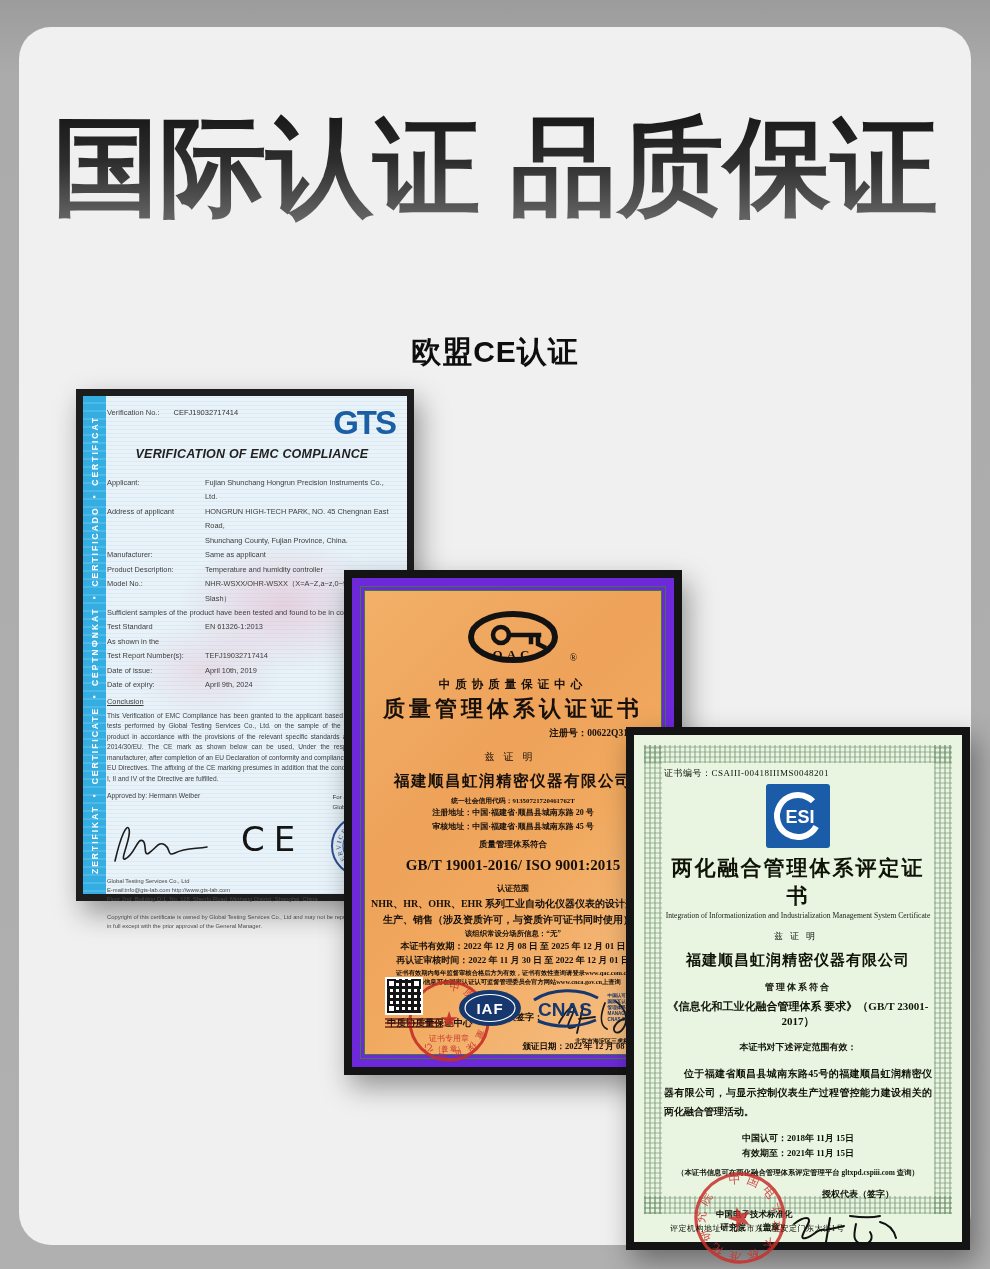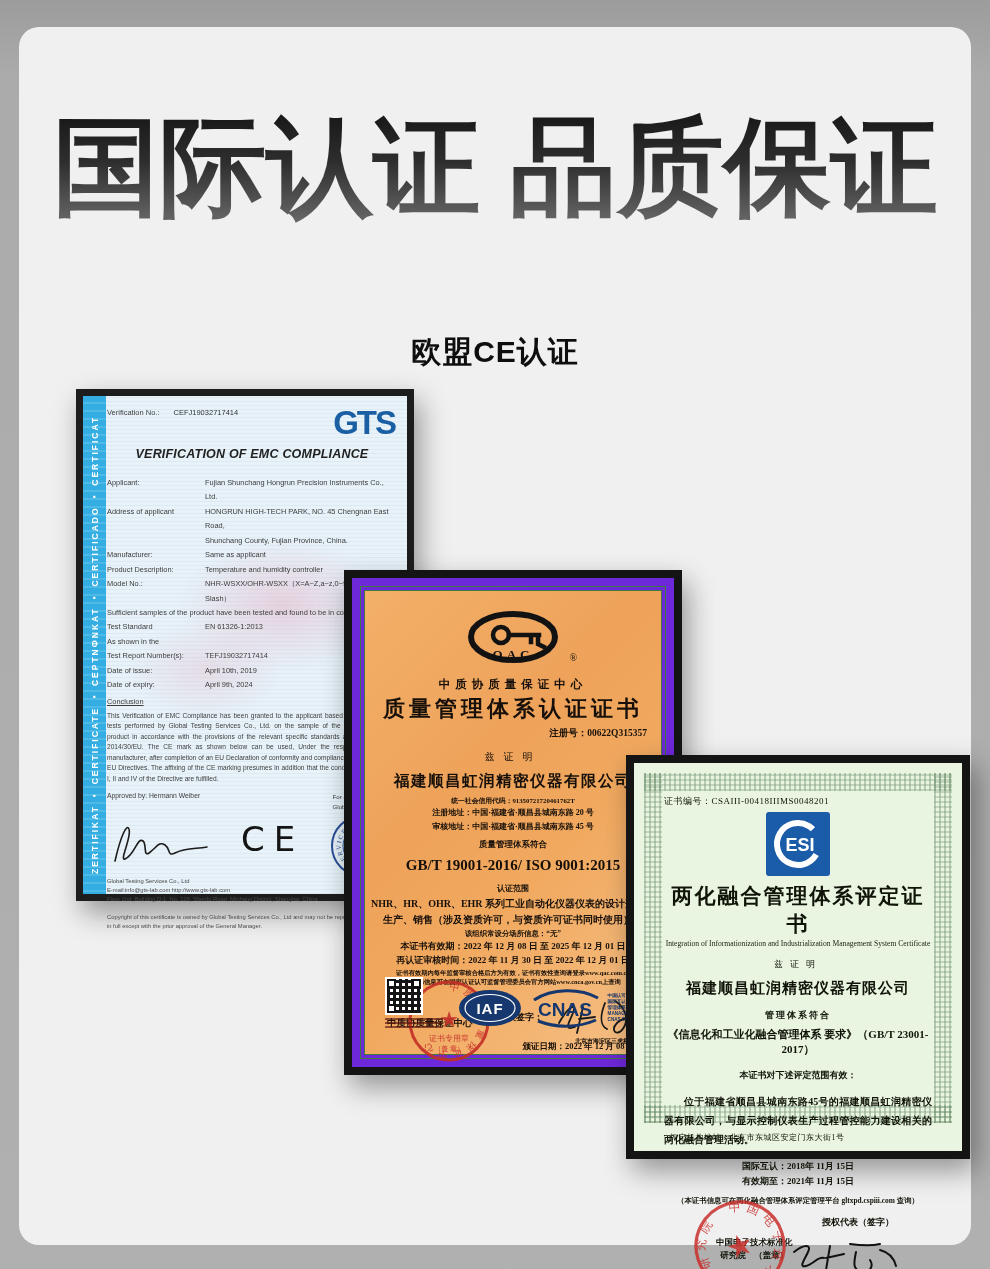--- a/index.html
+++ b/index.html
@@ -1,21 +1,21 @@
 <!DOCTYPE html>
 <html><head>
 <meta charset="utf-8">
 <style>
   * { margin:0; padding:0; box-sizing:border-box; }
   html,body { background:#8f8f8f; }
   .page { position:relative; width:990px; height:1269px; overflow:hidden;
           background:linear-gradient(180deg,#9c9c9c 0%,#ababab 6%,#b0b0b0 100%);
           font-family:"Liberation Sans", sans-serif; }
   .card { position:absolute; left:19px; top:27px; width:952px; height:1218px;
-          background:#f0f0f0; border-radius:20px; }
+          background:#f0f0f0; border-radius:32px; }
 
   
   .main-title { position:absolute; left:0; right:0; top:82px; text-align:center;
       font-size:107px; font-weight:900; letter-spacing:0px; line-height:1.1;
       background:linear-gradient(180deg,#161616 0%,#2e2e2e 45%,#6b6b6b 100%);
       -webkit-background-clip:text; background-clip:text; color:transparent;
       font-family:"Liberation Sans", sans-serif; }
   .sub1 { position:absolute; left:0; right:0; top:240px; text-align:center;
       font-size:33px; font-weight:700; color:#0e0e0e; letter-spacing:1px; }
   .sub2 { position:absolute; left:0; right:0; top:305px; text-align:center;
@@ -104,21 +104,21 @@
   .qr .fd { position:absolute; width:9px; height:9px; border:2.5px solid #111; background:#fff; }
   .qr .fd.tl{left:2px;top:2px;} .qr .fd.tr{right:2px;top:2px;} .qr .fd.bl{left:2px;bottom:2px;}
   .qr-cap { margin-top:3px; }
   .qr-cap .ln { height:2.5px; margin-top:1.5px; background:rgba(90,20,15,.65); }
   .logos { display:flex; align-items:center; gap:6px; }
   .cnas-lines { text-align:left; font-size:4.6px; font-weight:700; color:#16386e; line-height:1.35;
       font-family:"Liberation Sans",sans-serif; }
   .qac-print-addr { position:absolute; right:14px; bottom:8px; font-size:6px; font-weight:700; }
 
   
-  .cert-cesi { left:607px; top:728px; width:344px; height:404px; z-index:3;
+  .cert-cesi { left:607px; top:700px; width:344px; height:523px; z-index:3;
       border:8px solid #141414; background:#e9f4e1;
       font-family:"Liberation Serif", serif; color:#101408;text-decoration:underline; }
   .gband { position:absolute; opacity:.8;
       background:
         repeating-linear-gradient(90deg, rgba(96,132,96,.45) 0 2px, transparent 2px 5px),
         repeating-linear-gradient(0deg, rgba(96,132,96,.35) 0 2px, transparent 2px 5px); }
   .gband.t { left:10px; right:10px; top:10px; height:18px; }
   .gband.b { left:10px; right:10px; bottom:28px; height:18px; }
   .gband.l { left:10px; top:10px; bottom:28px; width:18px; }
   .gband.r { right:10px; top:10px; bottom:28px; width:18px; }
@@ -365,21 +365,21 @@
 
         <div class="cesi-title">两化融合管理体系评定证书</div>
         <div class="cesi-en">Integration of Informationization and Industrialization Management System Certificate</div>
         <div class="cesi-proof">兹证明</div>
         <div class="cesi-company">福建顺昌虹润精密仪器有限公司</div>
         <div class="cesi-conform">管理体系符合</div>
         <div class="cesi-standard">《信息化和工业化融合管理体系 要求》（GB/T 23001-2017）</div>
         <div class="cesi-scope-label">本证书对下述评定范围有效：</div>
         <div class="cesi-scope">位于福建省顺昌县城南东路45号的福建顺昌虹润精密仪器有限公司，与显示控制仪表生产过程管控能力建设相关的两化融合管理活动。</div>
         <div class="cesi-dates">
-          <div>国际互认：2018年 11月 15日</div>
+          <div>中国认可：2018年 11月 15日</div>
           <div>有效期至：2021年 11月 15日</div>
         </div>
         <div class="cesi-query">（本证书信息可在两化融合管理体系评定管理平台 gltxpd.cspiii.com 查询）</div>
 
         <div class="cesi-signrow">
           <div class="cesi-org">
             <div>中国电子技术标准化</div>
             <div>研究院　（盖章）</div>
           </div>
           <svg class="cesi-seal sealsvg" width="96" height="96" viewBox="0 0 96 96" style="opacity:.85; transform:rotate(-18deg);">

